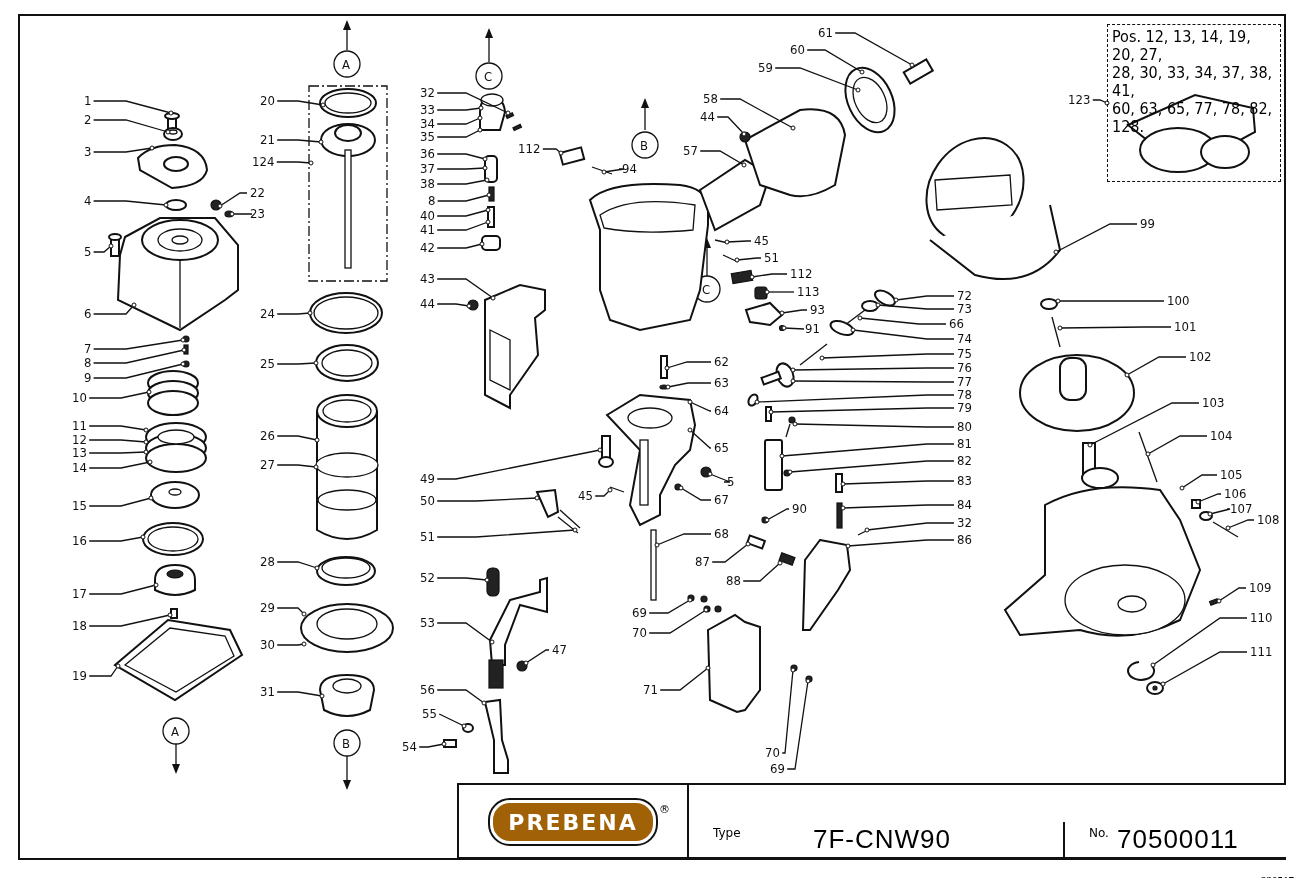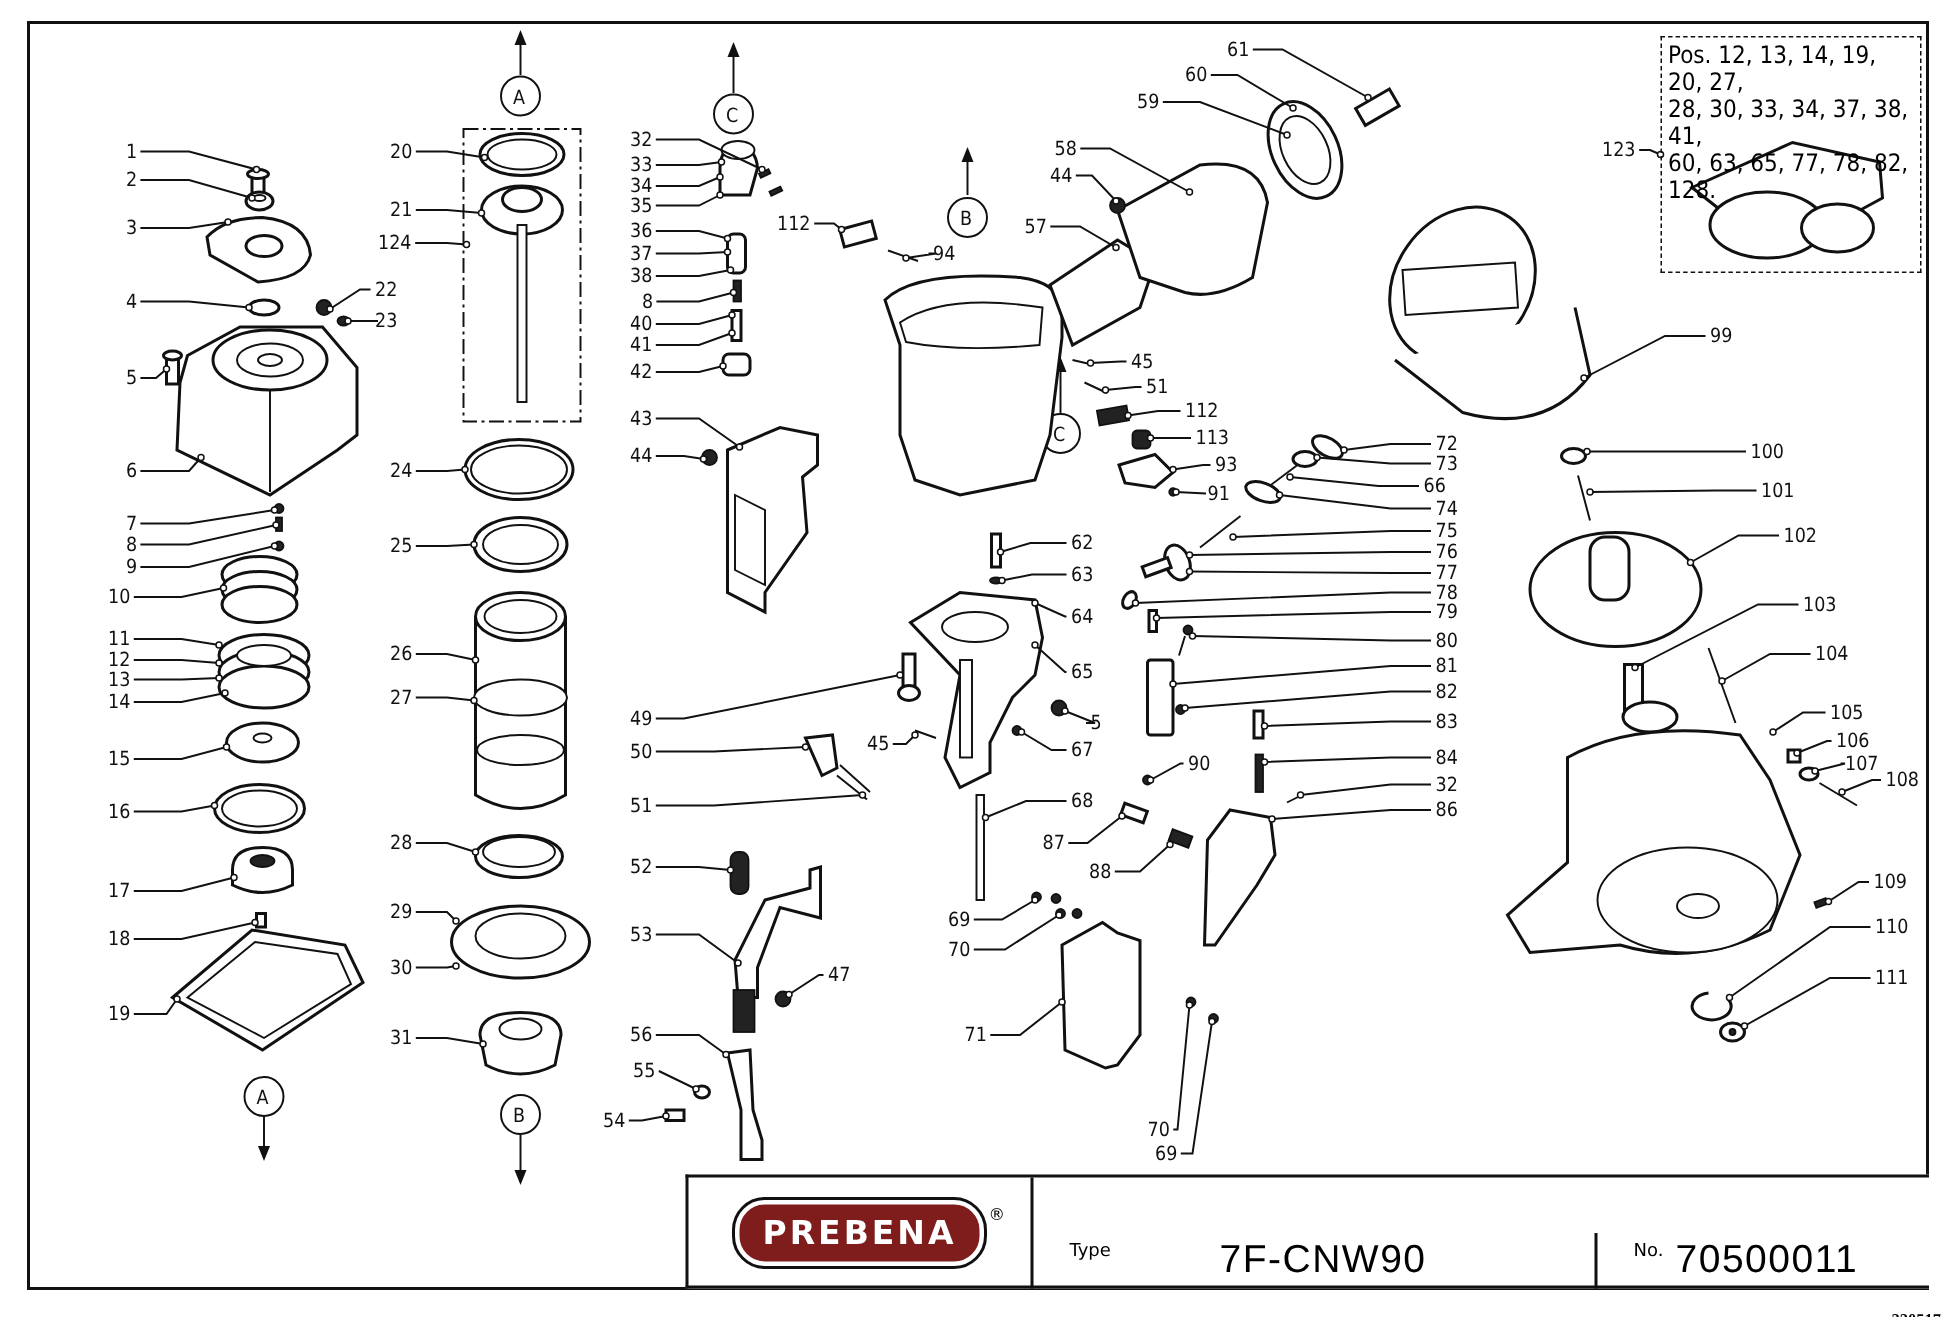--- a/index.html
+++ b/index.html
@@ -7,21 +7,21 @@
   #sheet { position:absolute; left:0; top:0; width:1304px; height:878px; }
   svg text { font-family:"DejaVu Sans", sans-serif; fill:#111; }
   .lbl { font-size:13px; font-stretch:condensed; }
   .part { fill:#fff; stroke:#111; stroke-width:2; }
   .part-thin { fill:#fff; stroke:#111; stroke-width:1.3; }
   .dark { fill:#222; stroke:#111; stroke-width:1.2; }
   .leader { stroke:#111; stroke-width:1.3; fill:none; }
   .dash { stroke:#111; stroke-width:1.3; fill:none; stroke-dasharray:10 3 2 3; }
   #title-block { position:absolute; left:457px; top:783px; width:829px; height:76px; border:2px solid #111; border-right:none; box-sizing:border-box; background:#fff; }
   #logo-cell { position:absolute; left:0; top:0; width:228px; height:74px; border-right:2px solid #111; display:flex; align-items:center; justify-content:center; }
-  #logo-pill { width:160px; height:38px; border-radius:20px; background:#7f1d1d; border:3px solid #fff; outline:2px solid #111; display:flex; align-items:center; justify-content:center; color:#fff; font-family:"DejaVu Sans", sans-serif; font-weight:bold; font-size:22px; letter-spacing:2px; }
+  #logo-pill { width:160px; height:38px; border-radius:20px; background:#a16207; border:3px solid #fff; outline:2px solid #111; display:flex; align-items:center; justify-content:center; color:#fff; font-family:"DejaVu Sans", sans-serif; font-weight:bold; font-size:22px; letter-spacing:2px; }
   #logo-reg { position:absolute; left:200px; top:18px; font-size:11px; font-family:"DejaVu Sans", sans-serif; }
   #tb-title { position:absolute; left:228px; top:0; right:0; height:37px; border-bottom:2px solid #111; font-family:"DejaVu Sans Condensed","DejaVu Sans", sans-serif; font-stretch:condensed; font-size:24px; line-height:37px; padding-left:6px; white-space:nowrap; letter-spacing:-0.5px; }
   #tb-type-cell { position:absolute; left:228px; top:37px; width:376px; height:37px; border-right:2px solid #111; }
   #tb-no-cell { position:absolute; left:604px; top:37px; right:0; height:37px; }
   .tb-small { position:absolute; left:6px; top:4px; font-size:12px; font-family:"DejaVu Sans", sans-serif;margin-left:20px; }
   .tb-big { position:absolute; top:2px; font-size:26px; font-family:Liberation Sans, sans-serif; letter-spacing:1px; }
   #drawing-number { position:absolute; right:10px; top:874px; font-size:11px; font-weight:bold; font-family:Liberation Serif, serif; }
   #frame { position:absolute; left:18px; top:14px; width:1268px; height:846px; border:2px solid #111; box-sizing:border-box; border-right:2px solid #111; }
   #kit-box { position:absolute; left:1107px; top:24px; width:174px; height:158px; border:1.5px dashed #111; box-sizing:border-box; }
   #kit-text { position:absolute; left:4px; top:3px; width:166px; font-size:16px; line-height:18px; font-family:"DejaVu Sans Condensed","DejaVu Sans", sans-serif; font-stretch:condensed; }

